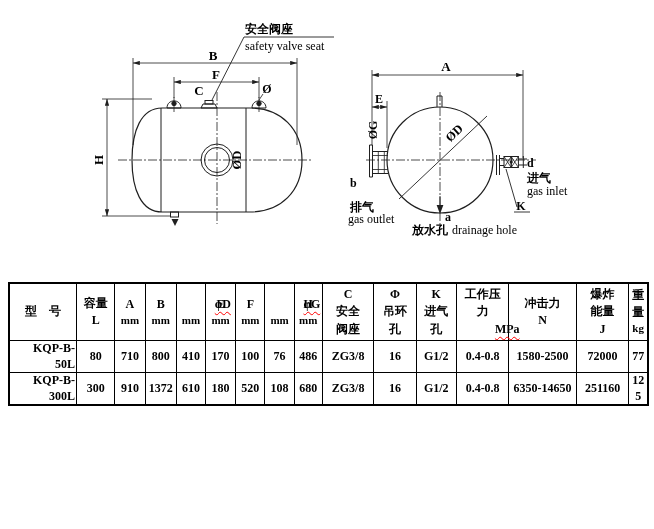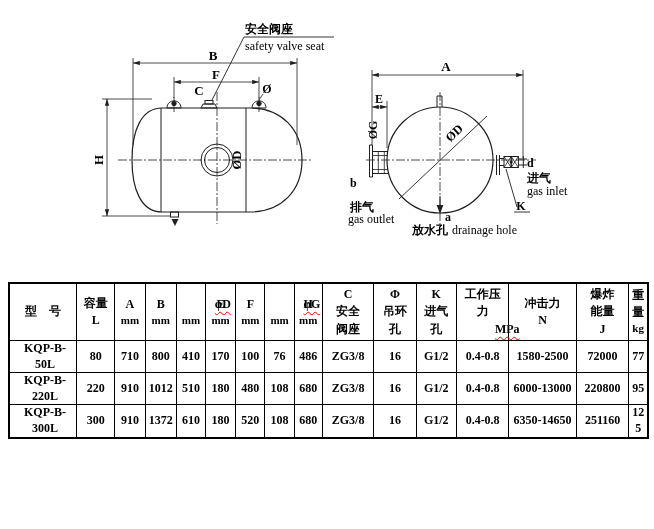--- a/index.html
+++ b/index.html
@@ -7,21 +7,21 @@
         font-family:"Liberation Serif","DejaVu Serif",serif;color:#000;}
   svg.drawing{position:absolute;left:0;top:0;}
   svg.drawing text{fill:#000;}
   .spec-table{position:absolute;left:8px;top:282px;width:641px;
               border-collapse:collapse;table-layout:fixed;
               border:2px solid #000;}
   .spec-table th,.spec-table td{border:1px solid #000;text-align:center;vertical-align:middle;
               font-weight:bold;font-size:12px;padding:0 1px;line-height:1.3;}
   .spec-table thead th{height:56px;line-height:1.42;font-weight:bold;}
   .spec-table tbody td{white-space:pre-line;}
-  .spec-table td.model{text-align:center;padding-left:5px;}
+  .spec-table td.model{text-align:right;padding-left:5px;}
   .spec-table tbody tr:nth-child(1){height:25px;}
   .spec-table tbody tr:nth-child(2){height:28px;}
   .spec-table tbody tr:nth-child(3){height:29px;}
   .spec-table tbody tr:nth-child(4){height:30px;}
   .spec-table tbody tr:nth-child(5){height:28px;}
   .spec-table tbody tr:nth-child(6){height:43px;}
   .unit{font-size:11px;}
   .wavy{text-decoration-line:underline;text-decoration-style:wavy;
         text-decoration-color:#ff0000;text-decoration-thickness:1px;text-underline-offset:3px;padding-left:37px;}
 </style>
@@ -304,38 +304,20 @@
           <td>100</td>
           <td>76</td>
           <td>486</td>
           <td>ZG3/8</td>
           <td>16</td>
           <td>G1/2</td>
           <td>0.4-0.8</td>
           <td>1580-2500</td>
           <td>72000</td>
           <td>77</td>
-        </tr>
-        <tr>
-          <td class="model">KQP-B-220L</td>
-          <td>220</td>
-          <td>910</td>
-          <td>1012</td>
-          <td>510</td>
-          <td>180</td>
-          <td>480</td>
-          <td>108</td>
-          <td>680</td>
-          <td>ZG3/8</td>
-          <td>16</td>
-          <td>G1/2</td>
-          <td>0.4-0.8</td>
-          <td>6000-13000</td>
-          <td>220800</td>
-          <td>95</td>
         </tr>
         <tr>
           <td class="model">KQP-B-300L</td>
           <td>300</td>
           <td>910</td>
           <td>1372</td>
           <td>610</td>
           <td>180</td>
           <td>520</td>
           <td>108</td>

